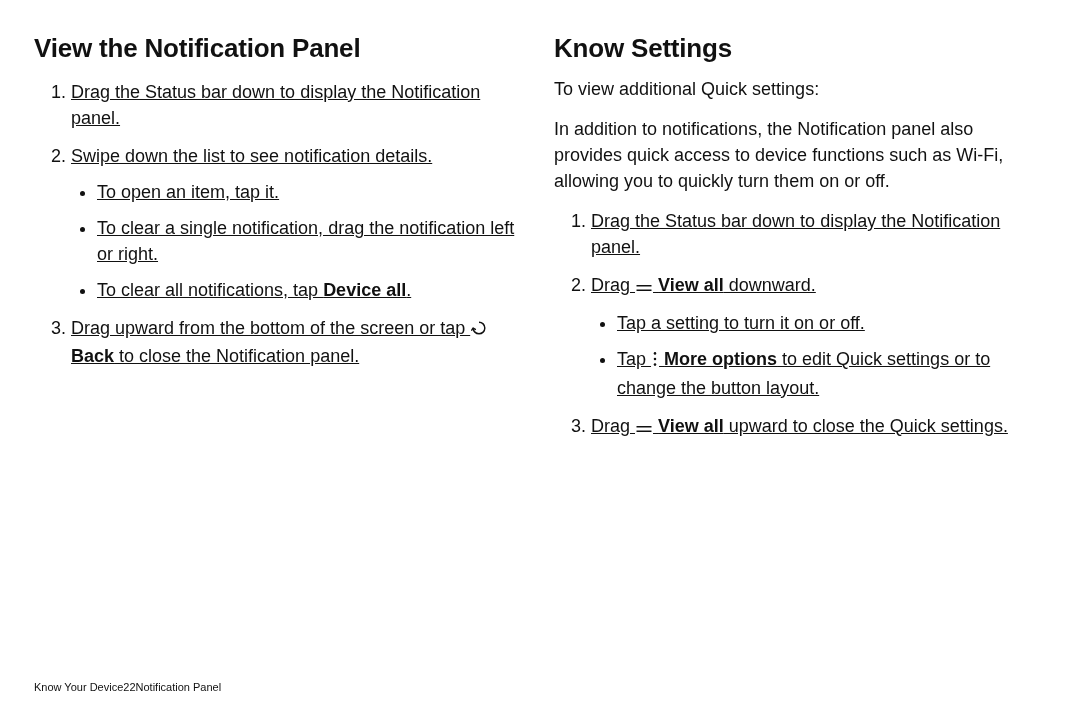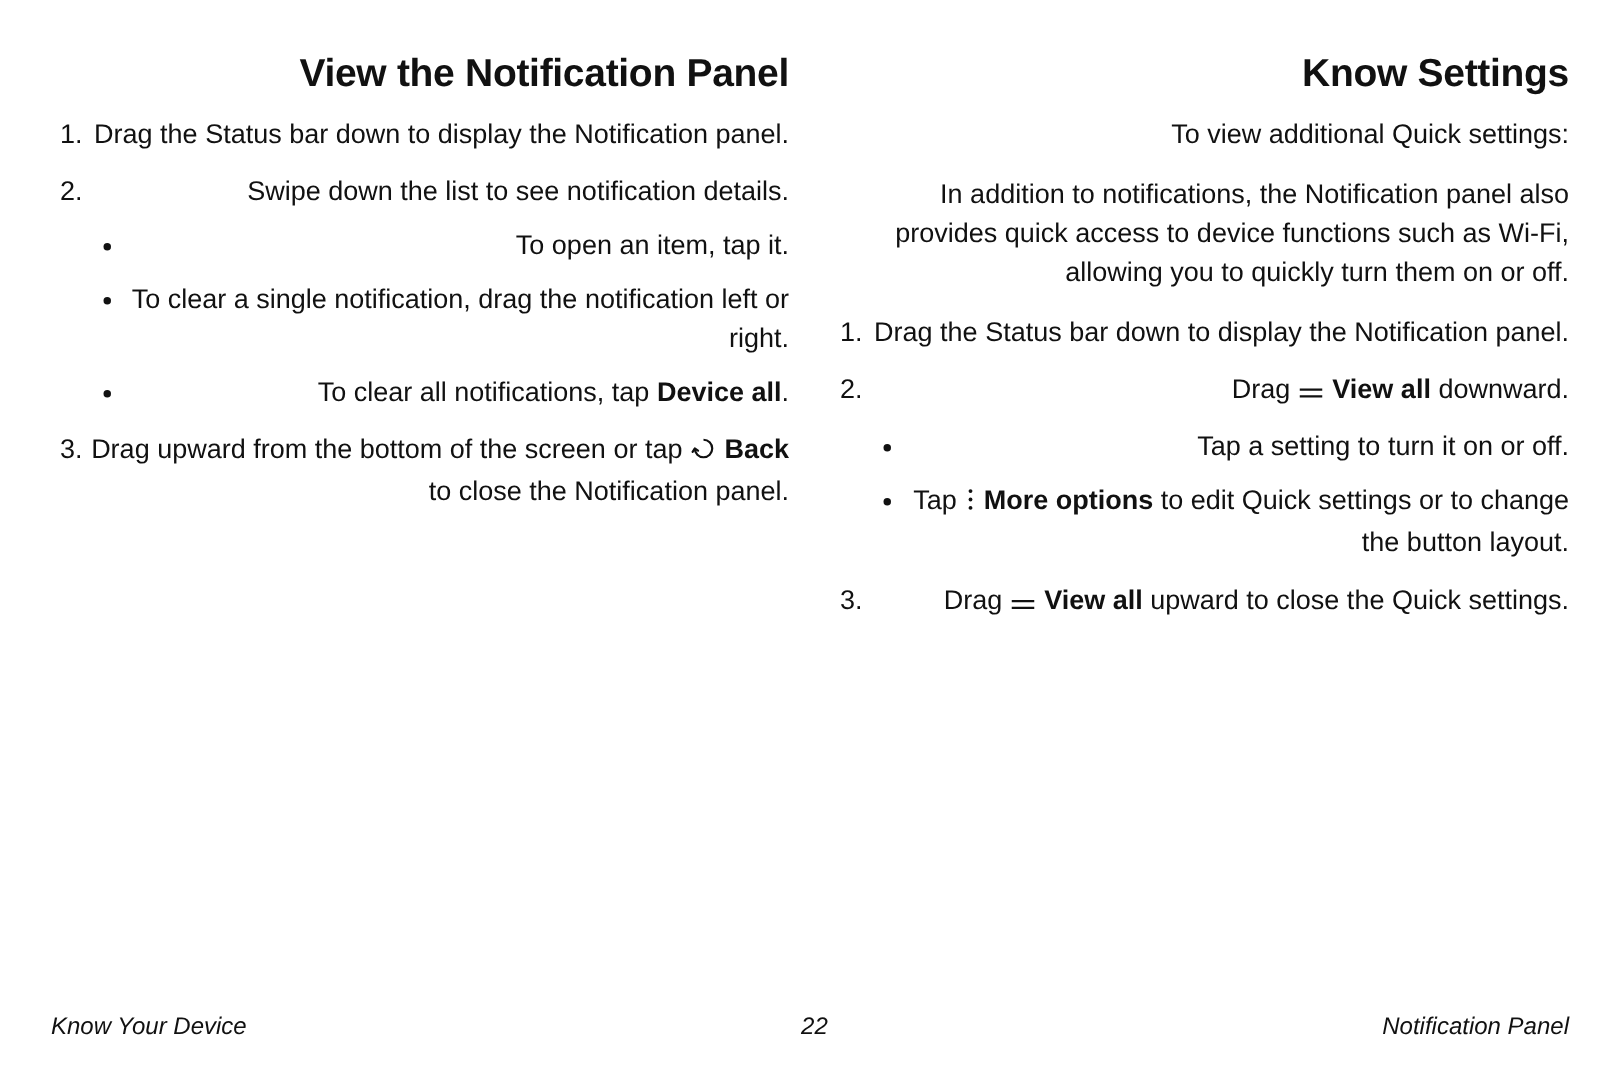--- a/index.html
+++ b/index.html
@@ -18,63 +18,61 @@
     width: 1080px;
     height: 720px;
     padding: 30px 34px 24px 34px;
     display: flex;
     flex-direction: column;
   }
   .columns {
     flex: 1;
     display: flex;
     gap: 28px;
-    text-align: right;
   }
   .col {
     flex: 1;
     min-width: 0;
   }
   h2 {
     font-size: 26px;
     font-weight: 700;
     margin: 0 0 8px 0;
     letter-spacing: -0.2px;
   }
   p.intro {
     margin: 0 0 14px 0;
   }
   ol {
-    margin: 0;
+    margin: 11px;
     padding-left: 26px;
+    text-decoration: underline;
   }
   ol > li {
     margin-bottom: 12px;
   }
   ul {
     list-style: disc;
     margin: 10px 0 0 0;
     padding-left: 26px;
   }
   ul > li {
     margin-bottom: 10px;
   }
   .b { font-weight: 700; }
   .icon {
     display: inline-block;
     vertical-align: -2px;
   }
   .footer {
     display: flex;
-    justify-content: space-between;
     align-items: center;
-    font-size: 16px;
+    font-size: 11px;
     padding-top: 8px;
     color: #111;
-    font-style: italic;
   }
 </style>
 </head>
 <body>
 
 <div class="page">
   <div class="columns">
 
     <div class="col">
       <h2>View the Notification Panel</h2>

